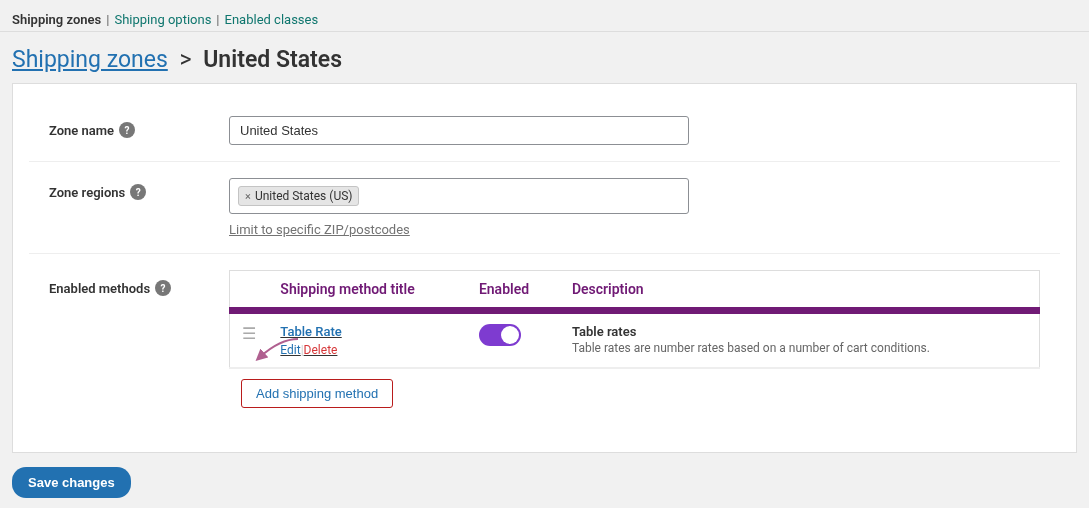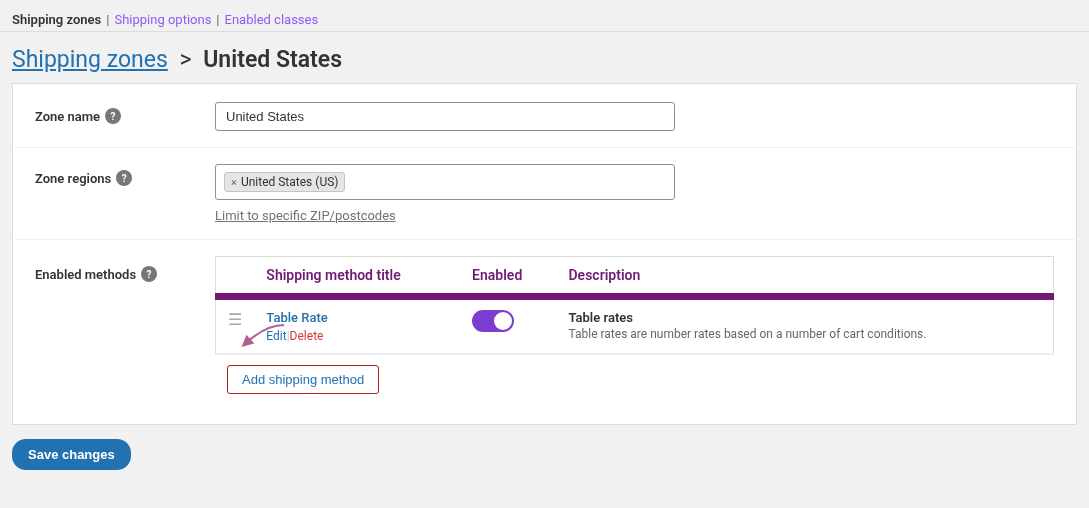--- a/index.html
+++ b/index.html
@@ -18,21 +18,21 @@
     .nav-tabs {
       display: flex;
       align-items: center;
       padding: 8px 12px 0 12px;
       background: #f1f1f1;
       border-bottom: 1px solid #ddd;
       gap: 0;
       font-size: 13px;
     }
     .nav-tab {
-      color: #8b5cf6;
+      color: #0f766e;
       text-decoration: none;
       cursor: pointer;
       padding: 4px 0;
     }
     .nav-tab.active {
       color: #333;
       font-weight: 600;
     }
     .nav-separator {
       color: #666;
@@ -56,21 +56,21 @@
       font-weight: 400;
     }
     .breadcrumb-current {
       font-weight: 600;
     }
 
     
     .content {
       background: #fff;
       margin: 0 12px;
-      padding: 2px;
+      padding: 16px;
       border: 1px solid #ddd;
     }
 
     
     .form-row {
       display: flex;
       align-items: flex-start;
       padding: 16px 20px;
       border-bottom: 1px solid #eee;
     }
@@ -252,20 +252,21 @@
     }
     .desc-text {
       font-size: 12px;
       color: #666;
       margin-top: 2px;
     }
 
     
     .arrow-annotation {
       position: relative;
+      text-decoration: underline;
     }
 
     
     .add-method-row {
       padding: 10px 12px 12px 12px;
       border-top: 1px solid #eee;
       background: #fff;
     }
     .add-method-btn {
       padding: 6px 14px;

